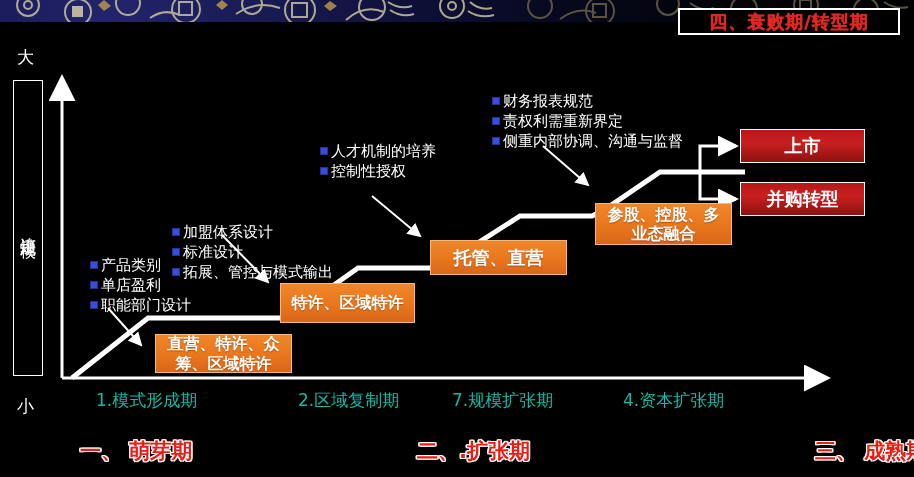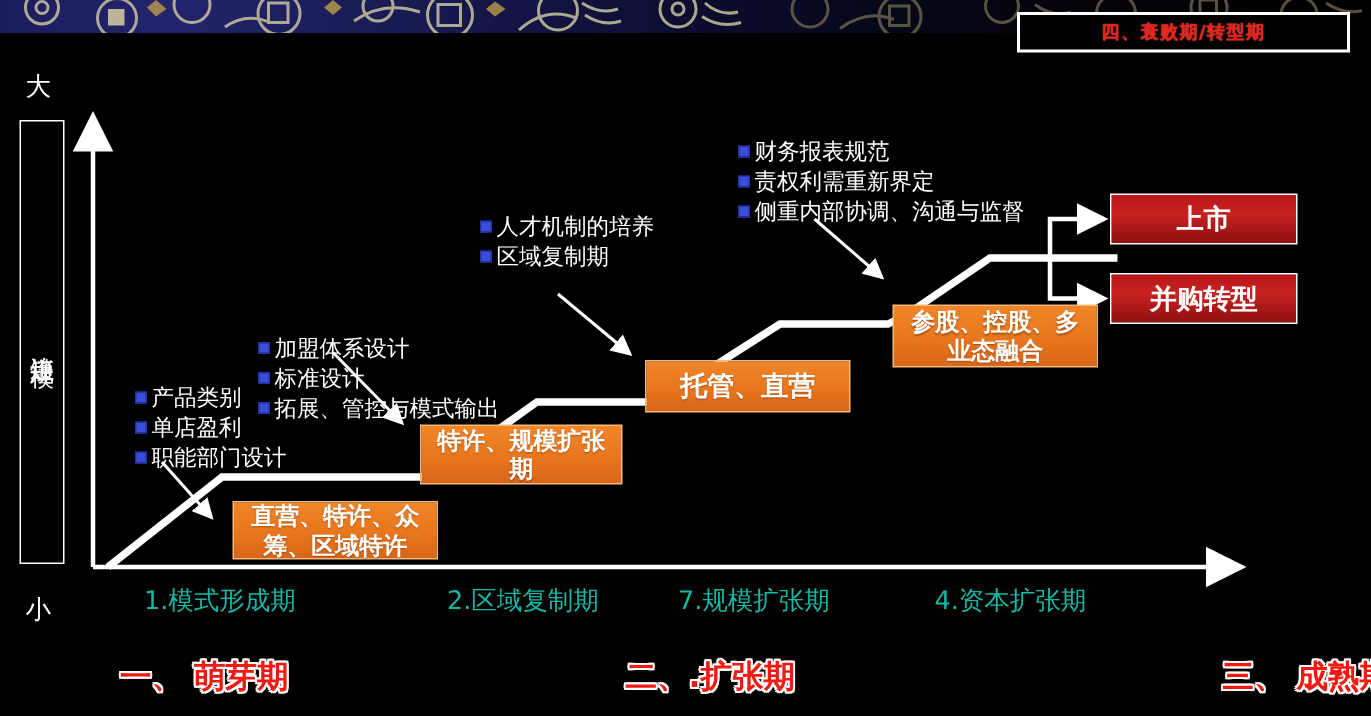--- a/index.html
+++ b/index.html
@@ -23,21 +23,21 @@
   #banner svg{position:absolute;left:0;top:0;}
 
   
   #titlebox{
     position:absolute;left:678px;top:8px;width:222px;height:27px;
     border:2px solid #ffffff;background:#000;
     display:flex;align-items:center;justify-content:center;
     box-sizing:border-box;
   }
   #titlebox span{
-    color:#e8221d;font-size:12px;font-weight:bold;letter-spacing:1px;
+    color:#e8221d;font-size:18px;font-weight:bold;letter-spacing:1px;
     text-shadow:0 0 1px #ff5a4a;
   }
 
   
   #ylabel-big{position:absolute;left:17px;top:46px;font-size:17px;color:#fff;}
   #ylabel-small{position:absolute;left:17px;top:395px;font-size:17px;color:#fff;}
   #ybox{
     position:absolute;left:13px;top:80px;width:30px;height:296px;
     border:1.5px solid #fff;box-sizing:border-box;
     display:flex;align-items:center;justify-content:center;
@@ -212,41 +212,41 @@
       </div>
   </div>
 
   <div class="bullets" style="left:320px;top:141px;">
     <div class="li">
         <span class="bul"></span>
         <span>人才机制的培养</span>
       </div>
     <div class="li">
         <span class="bul"></span>
-        <span>区域复制期</span>
+        <span>控制性授权</span>
       </div>
   </div>
 
   <div class="bullets" style="left:492px;top:91px;">
     <div class="li">
         <span class="bul"></span>
         <span>财务报表规范</span>
       </div>
     <div class="li">
         <span class="bul"></span>
         <span>责权利需重新界定</span>
       </div>
     <div class="li">
         <span class="bul"></span>
         <span>侧重内部协调、沟通与监督</span>
       </div>
   </div>
 
   <div class="obox" style="left:155px;top:334px;width:137px;height:39px;">直营、特许、众筹、区域特许</div>
-  <div class="obox" style="left:280px;top:283px;width:135px;height:40px;">特许、规模扩张期</div>
+  <div class="obox" style="left:280px;top:283px;width:135px;height:40px;">特许、区域特许</div>
   <div class="obox big" style="left:430px;top:240px;width:137px;height:35px;">托管、直营</div>
   <div class="obox" style="left:595px;top:203px;width:137px;height:42px;">参股、控股、多业态融合</div>
 
   <div class="rbox" style="left:740px;top:129px;width:125px;height:34px;">上市</div>
   <div class="rbox" style="left:740px;top:182px;width:125px;height:34px;">并购转型</div>
 
   <div class="xlabel" style="left:96px;">1.模式形成期</div>
   <div class="xlabel" style="left:298px;">2.区域复制期</div>
   <div class="xlabel" style="left:452px;">7.规模扩张期</div>
   <div class="xlabel" style="left:623px;">4.资本扩张期</div>

